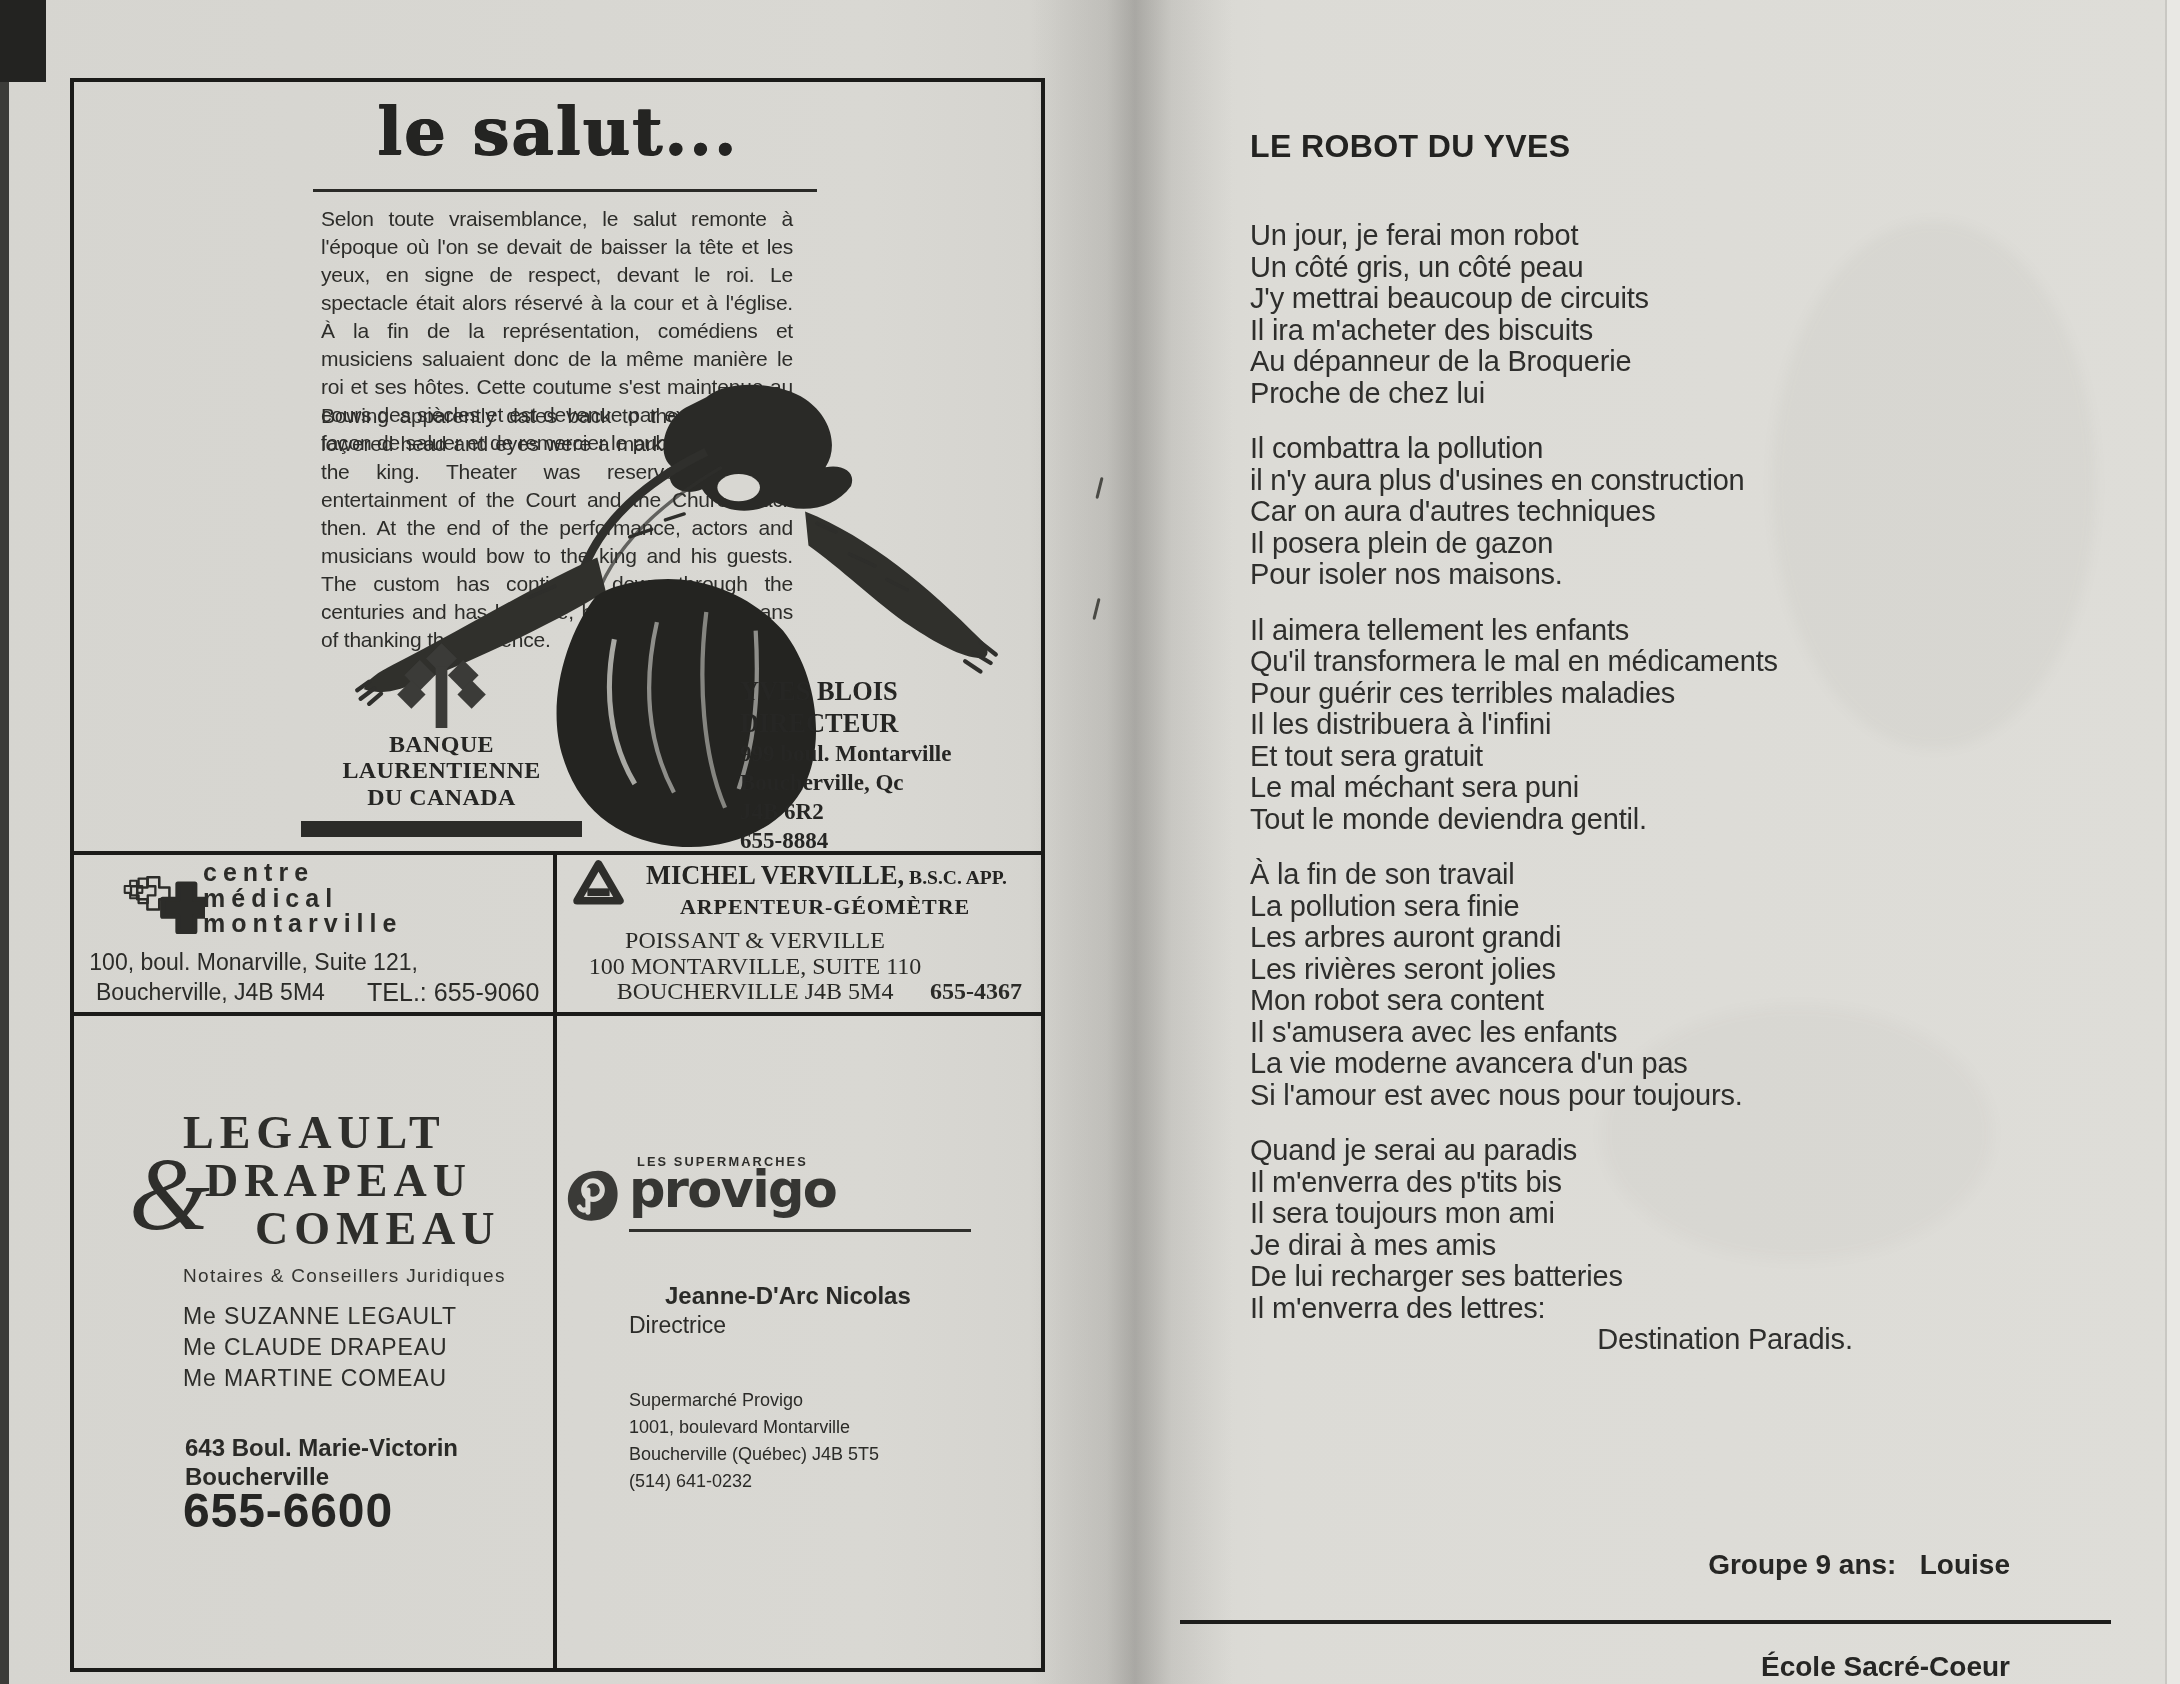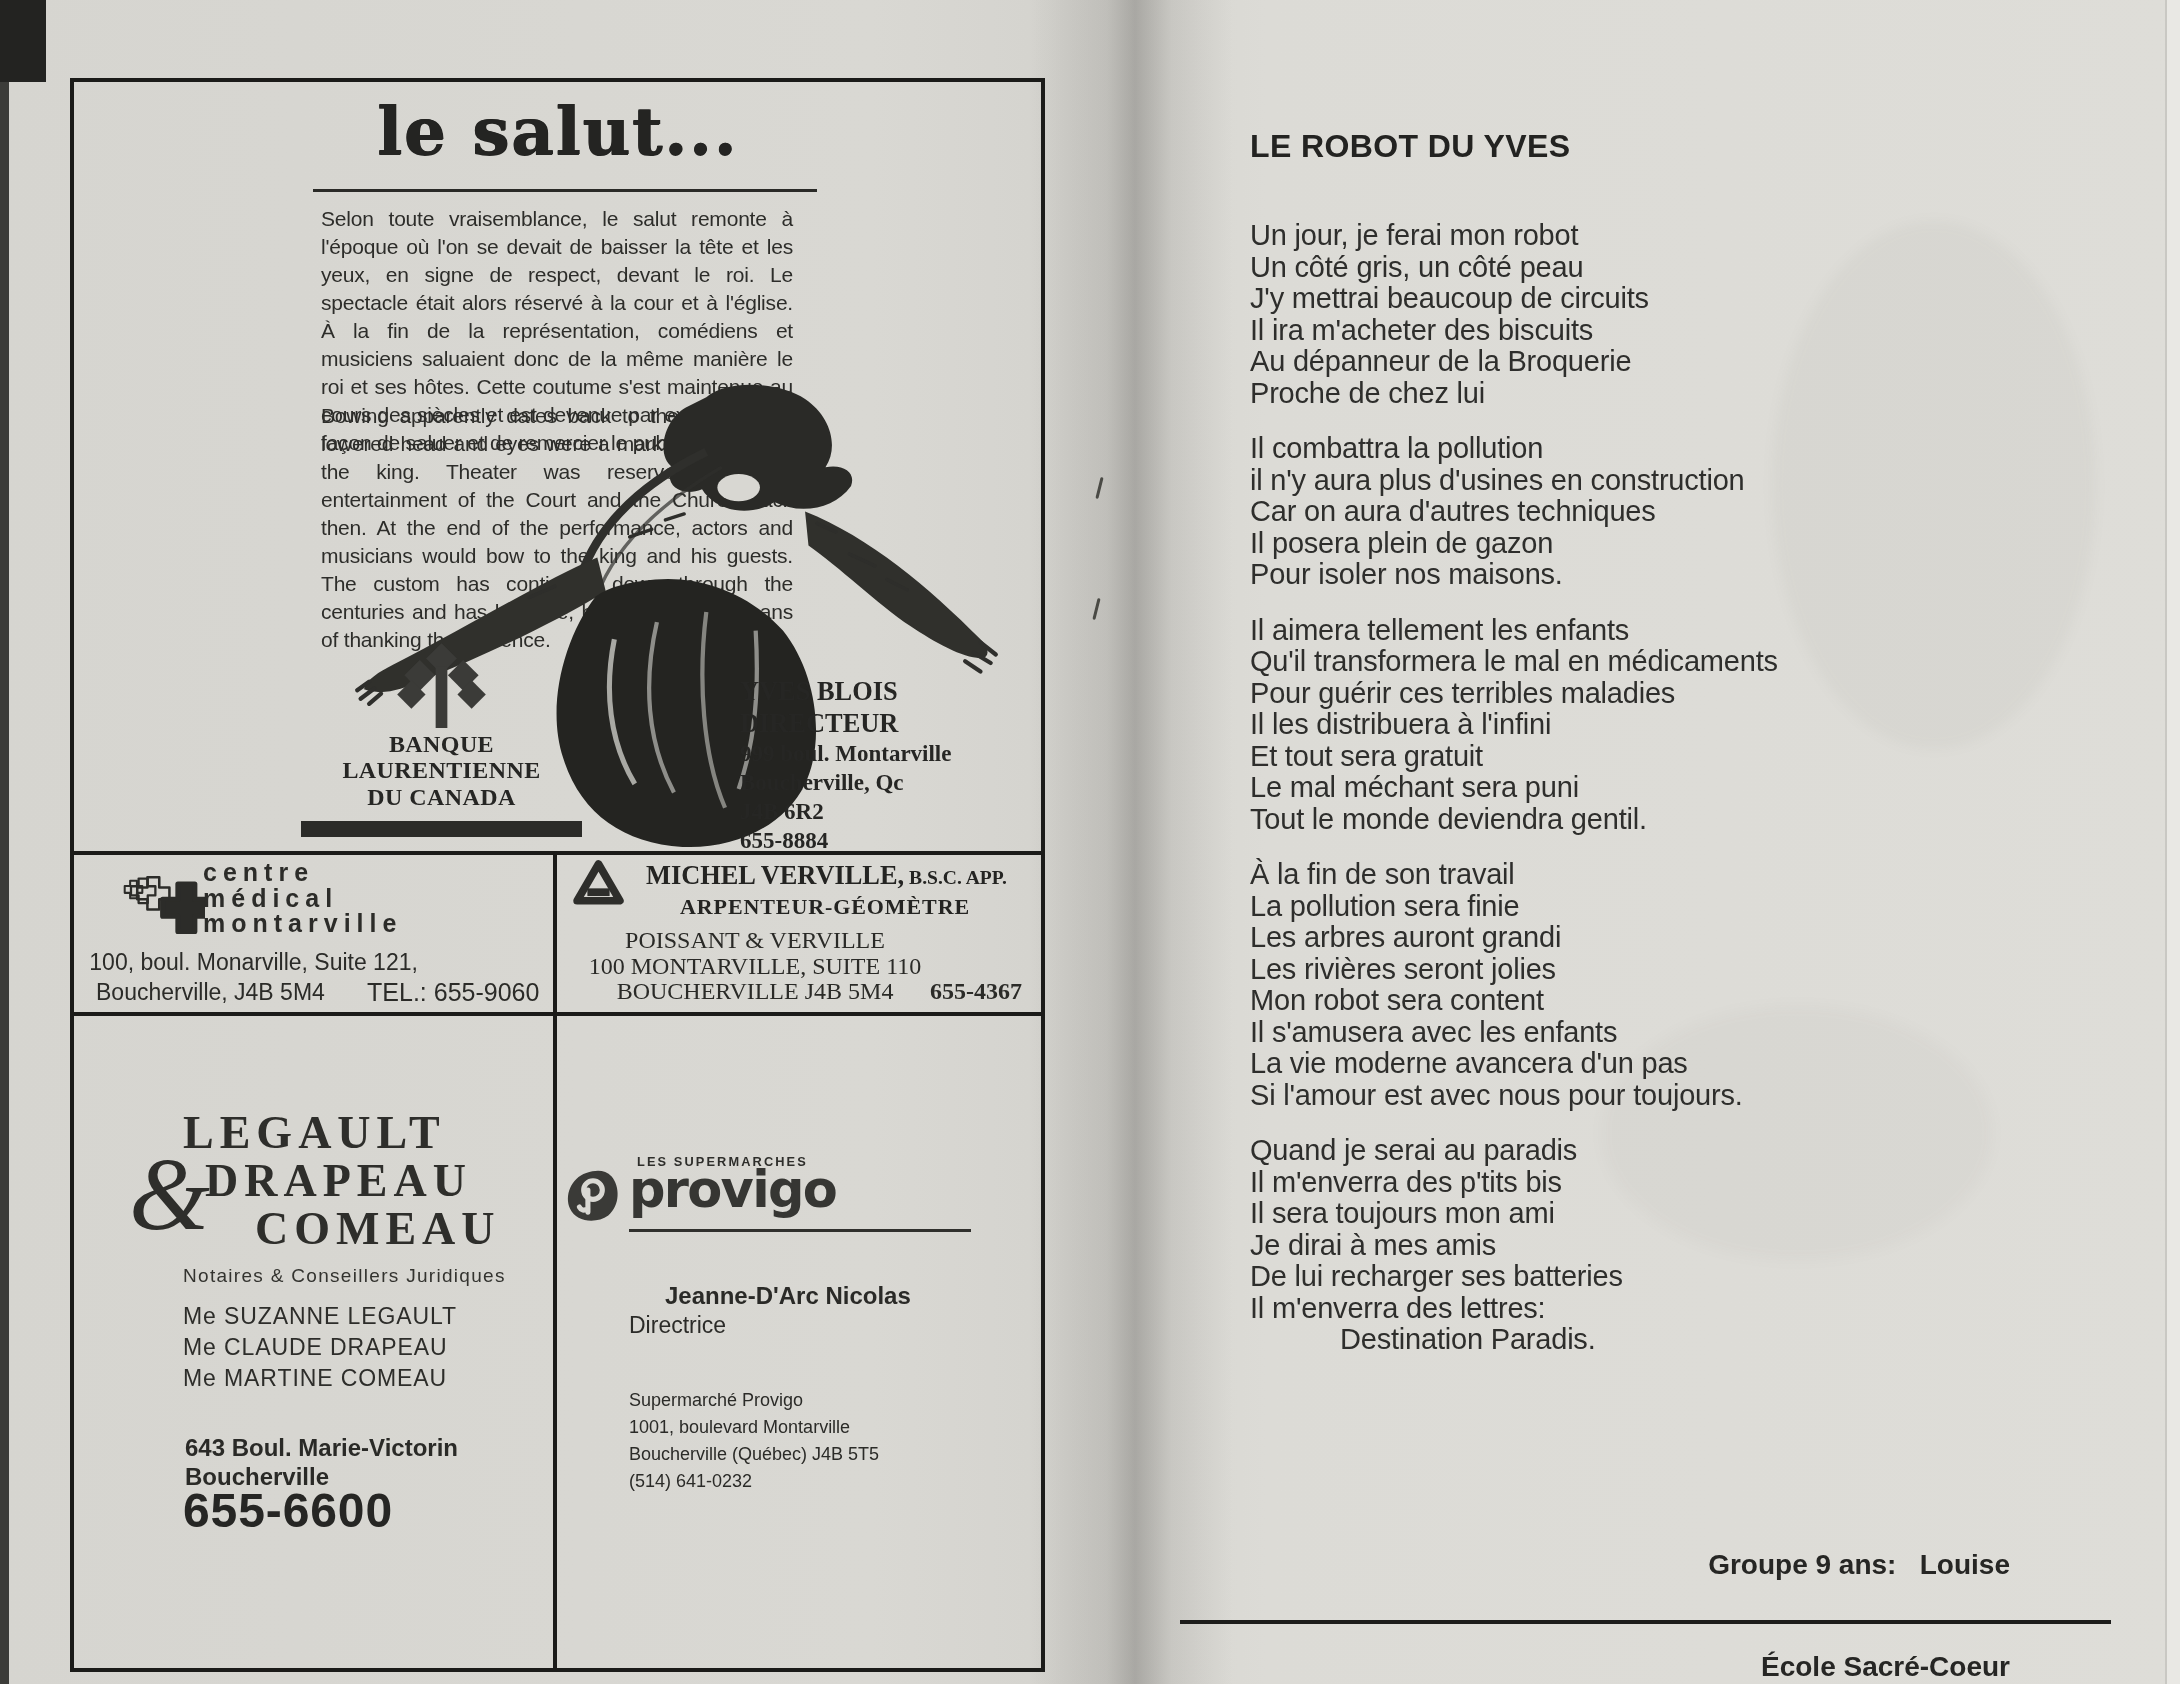--- a/index.html
+++ b/index.html
@@ -68,21 +68,21 @@
   .prov-mtitle{left:72px;top:296px;font-size:23px;}
   .prov-store{left:72px;top:371px;font-size:18px;}
   .prov-store .line{line-height:27px;}
   
   .poem{left:1250px;top:128px;width:860px;color:#2e2e2c;}
   .poem-title{font-weight:bold;font-size:32px;letter-spacing:0.4px;color:#232321;}
   .poem-body{margin-top:55px;font-size:29px;letter-spacing:-0.2px;}
   .poem-body .stanza{margin-bottom:24px;}
   .poem-body .stanza:last-child{margin-bottom:0;}
   .poem-body .line{line-height:31.5px;}
-  .poem-closing{font-size:29px;line-height:31.5px;margin-left:90px;letter-spacing:-0.2px;}
+  .poem-closing{font-size:29px;line-height:31.5px;margin-left:90px;letter-spacing:-0.2px;text-align:center;}
   .attribution{left:1610px;top:1480px;width:400px;text-align:right;font-weight:bold;
     font-size:28px;line-height:34px;white-space:pre;color:#262624;}
   .page-rule{left:1180px;top:1620px;width:931px;height:4.3px;background:#1d1d1b;}
 </style>
 </head>
 <body>
 
 <div class="canvas">
 
   <div class="abs spine"></div>

